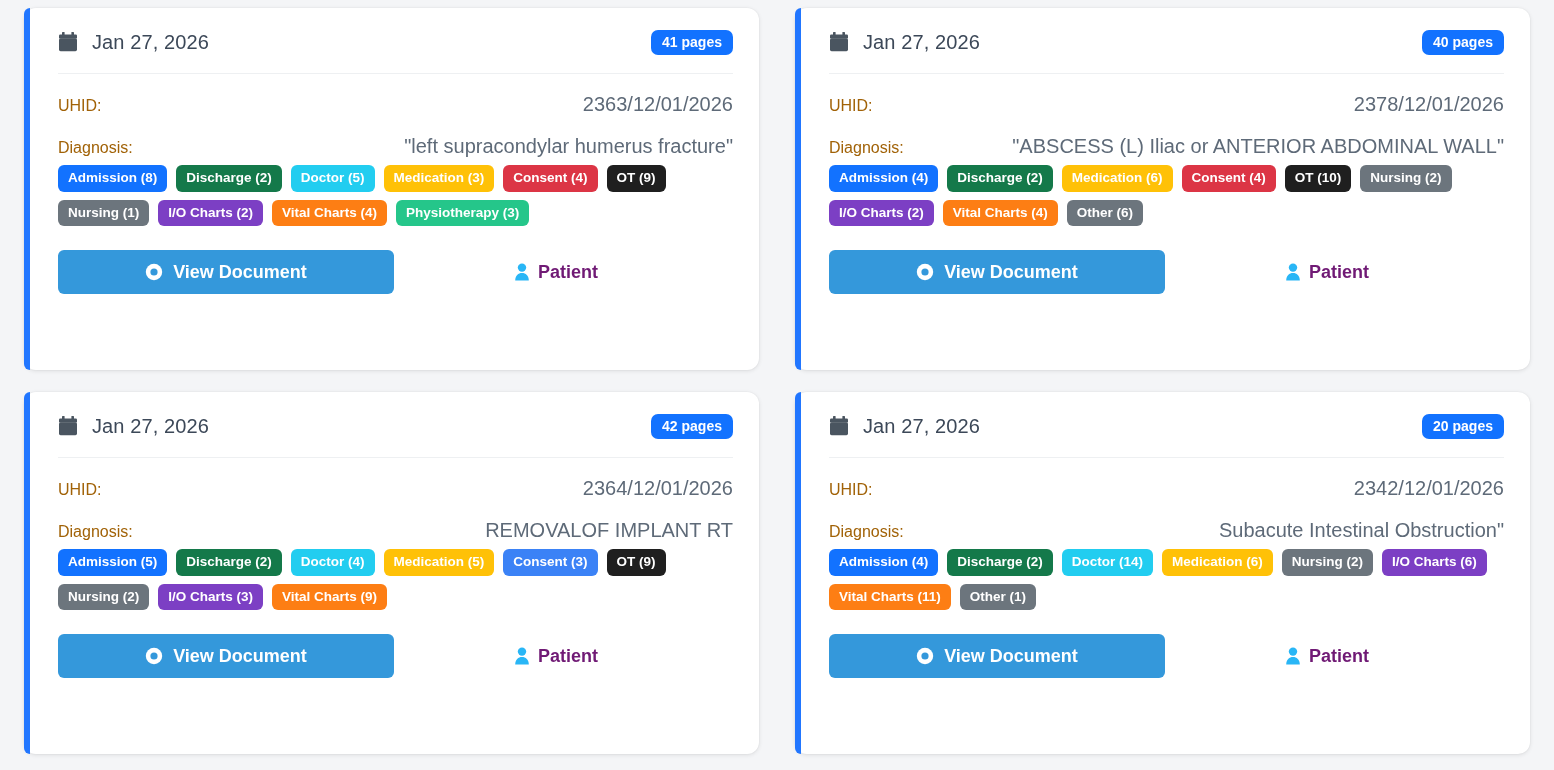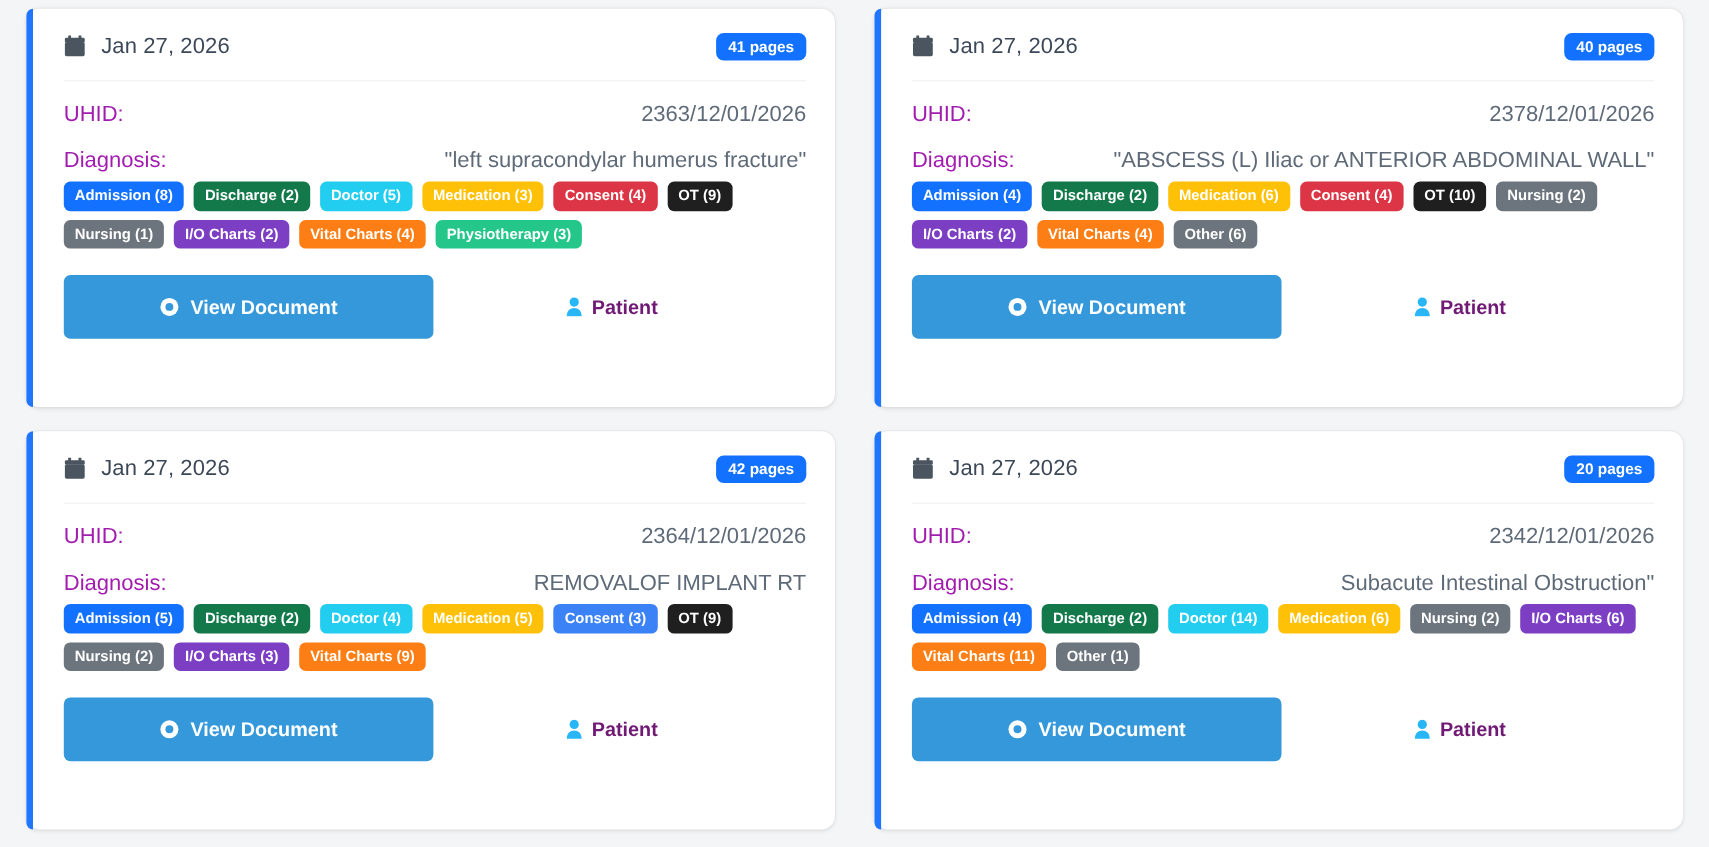--- a/index.html
+++ b/index.html
@@ -58,22 +58,22 @@
     white-space: nowrap;
   }
   .info-row {
     display: flex;
     align-items: baseline;
     justify-content: space-between;
     margin-top: 19px;
     gap: 20px;
   }
   .info-label {
-    font-size: 20px;
-    color: #a21caf;
+    font-size: 16px;
+    color: #a16207;
     white-space: nowrap;
     text-align: right;
   }
   .info-value {
     font-size: 20px;
     color: #5e6a78;
     text-align: right;
     font-weight: 400;
   }
   .badges {
@@ -96,21 +96,21 @@
     align-items: center;
     margin-top: 24px;
   }
   .view-btn {
     flex: 0 0 auto;
     width: 336px;
     background: #3498db;
     color: #ffffff;
     border: none;
     border-radius: 6px;
-    height: 58px;
+    height: 44px;
     font-size: 18px;
     font-weight: 700;
     font-family: "Liberation Sans", sans-serif;
     display: flex;
     align-items: center;
     justify-content: center;
     gap: 10px;
     cursor: pointer;
   }
   .patient-link {

